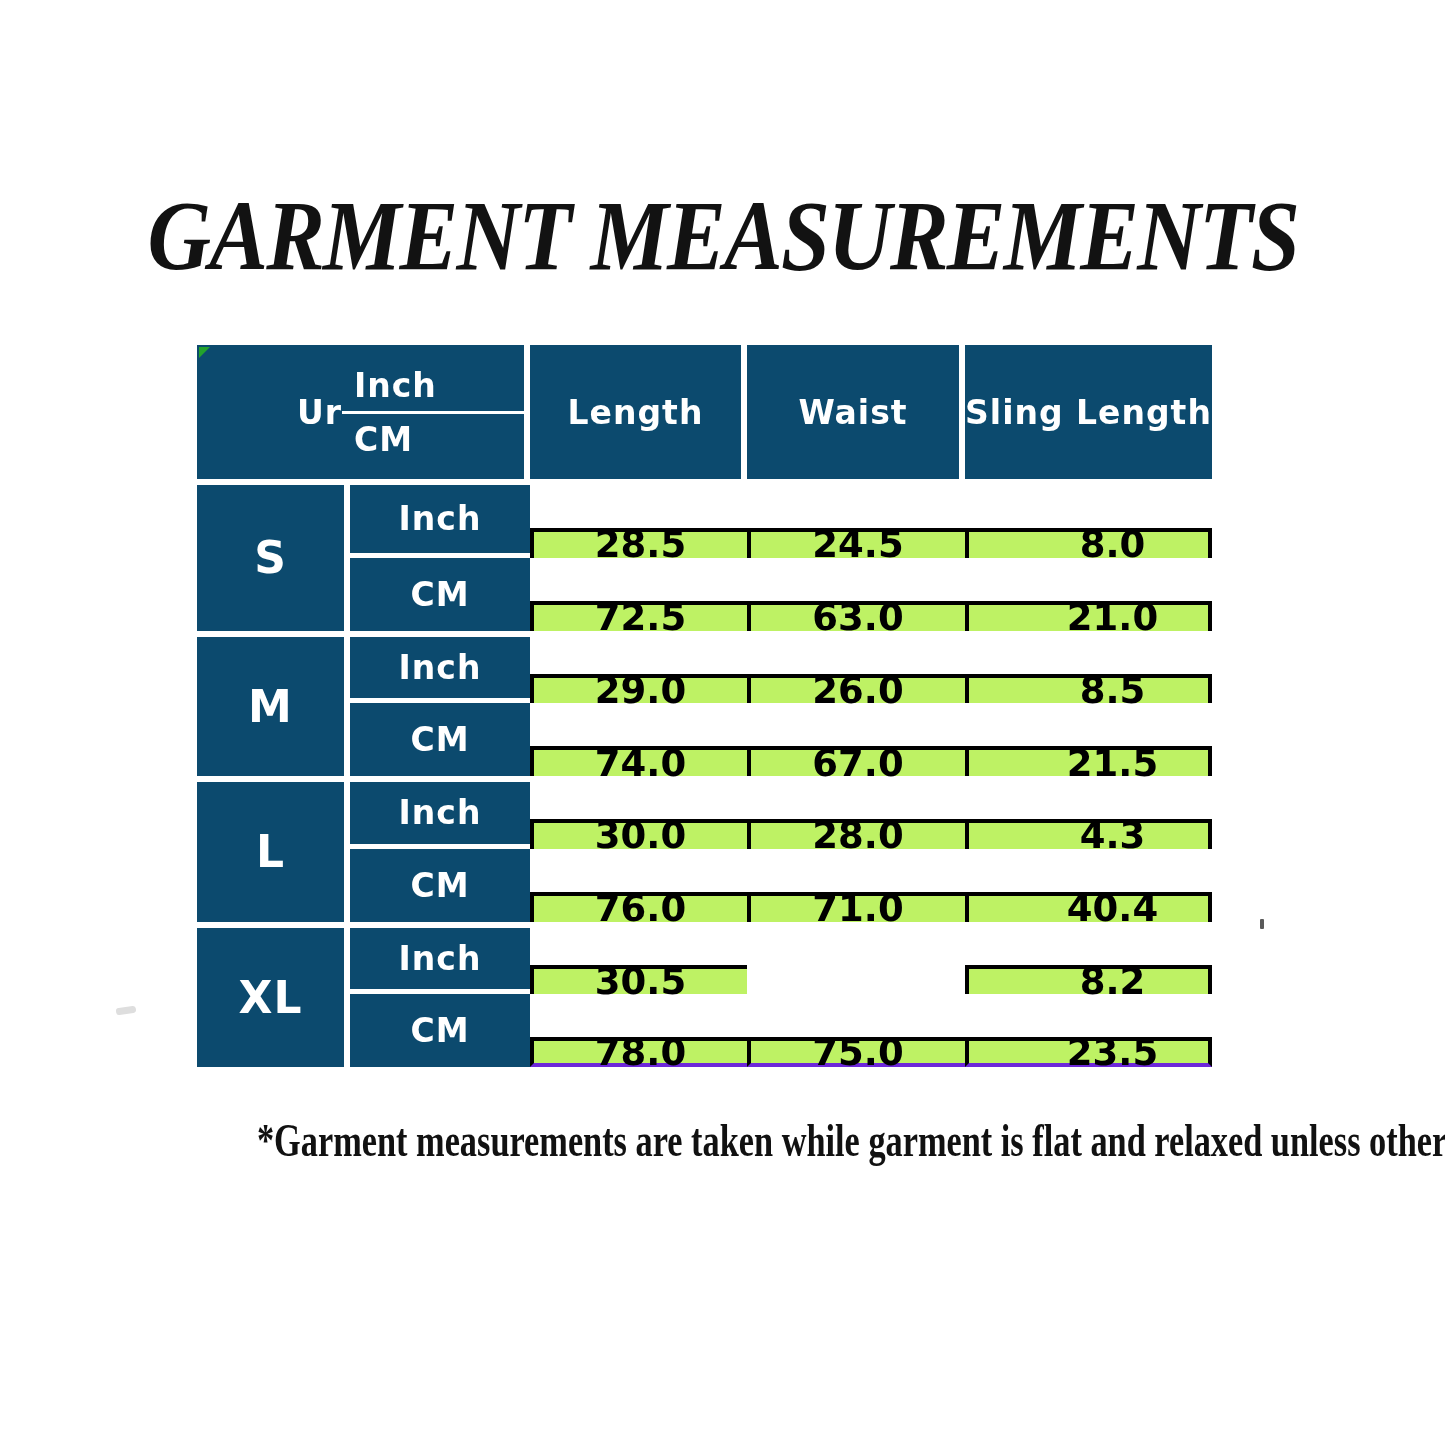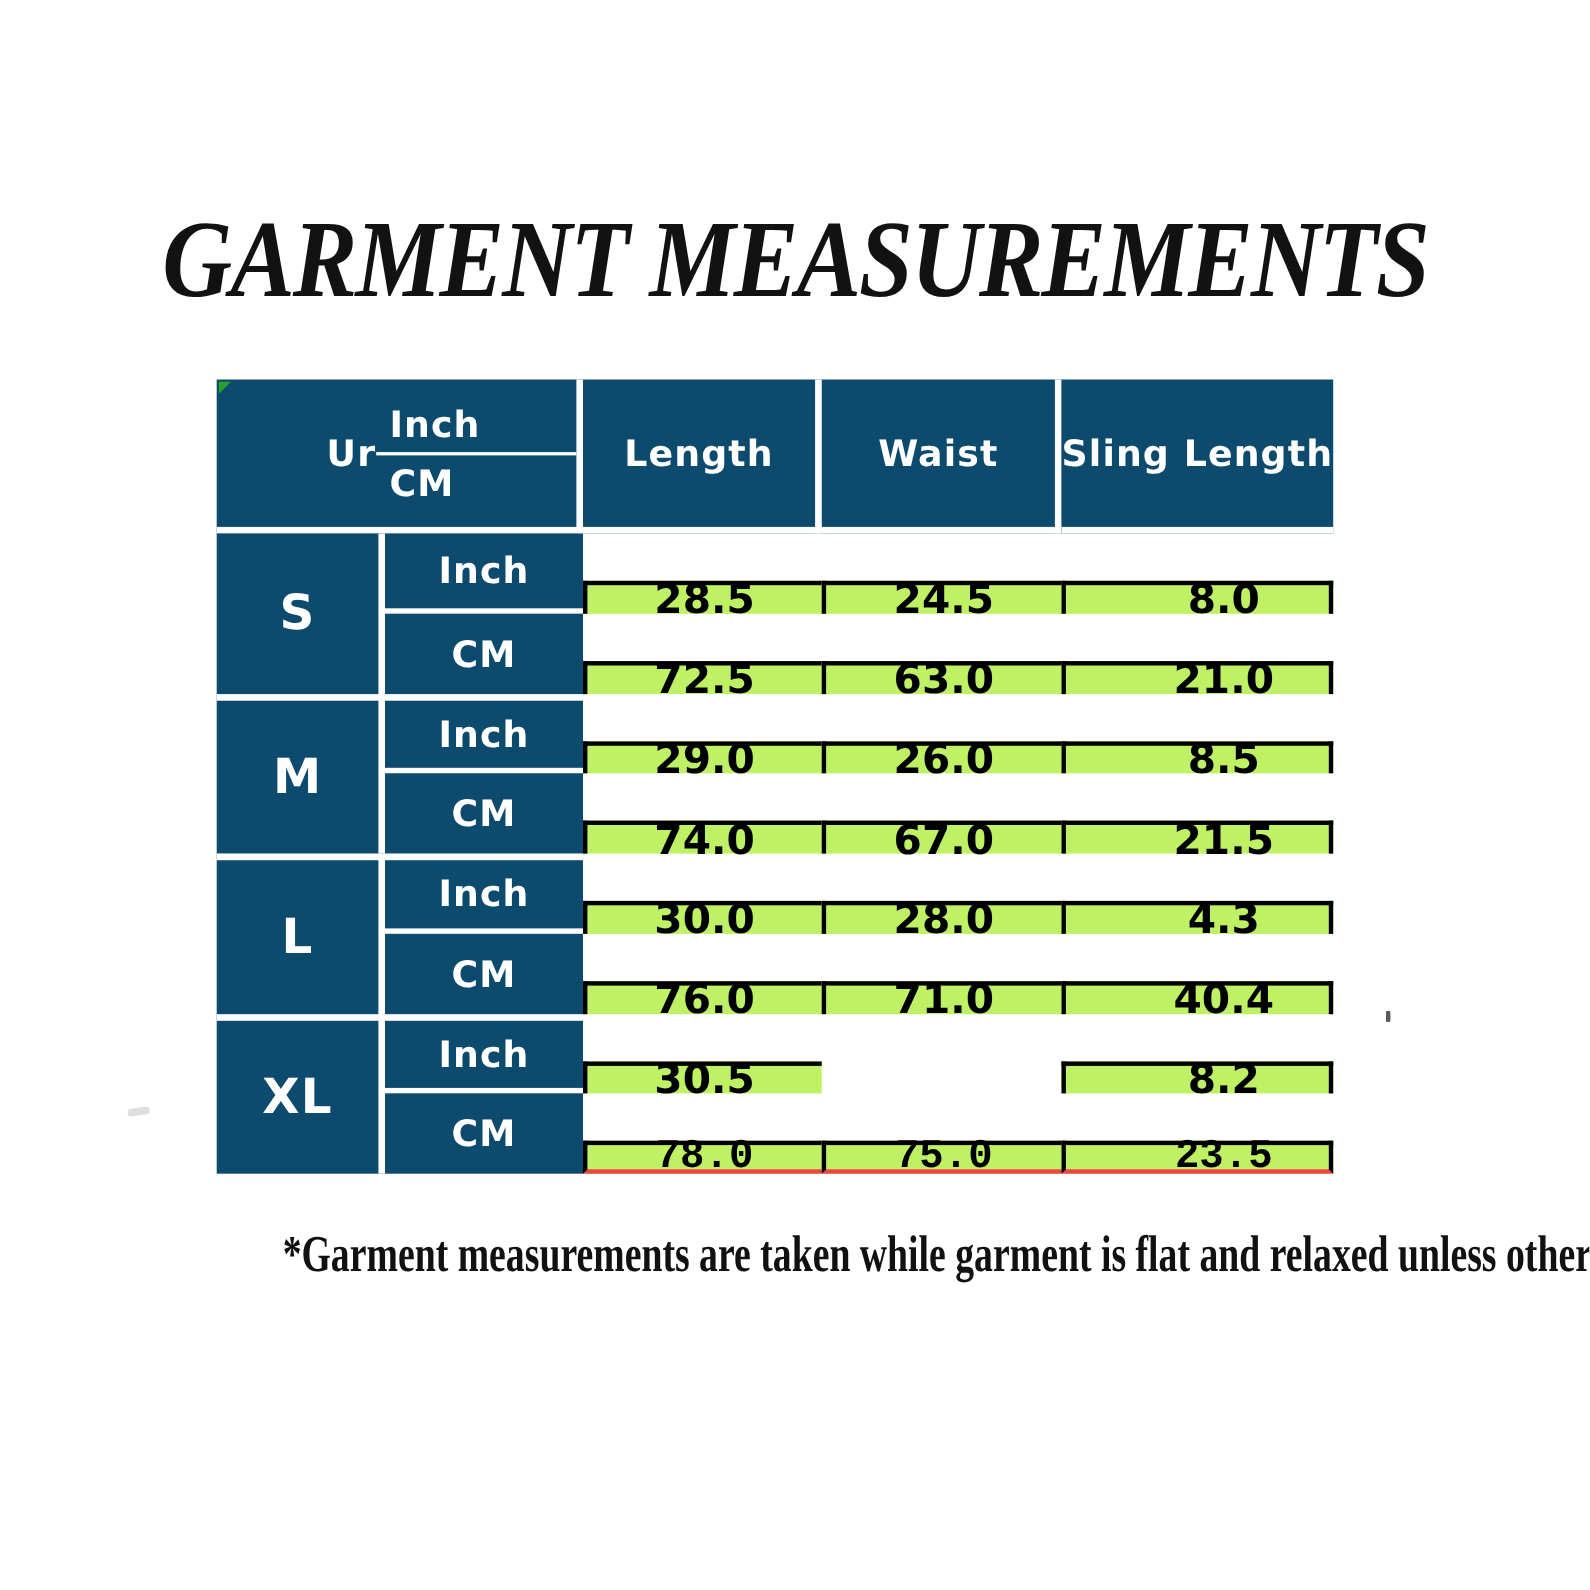--- a/index.html
+++ b/index.html
@@ -34,21 +34,21 @@
   .wb { border-bottom:6px solid #ffffff; }
   .wt { border-top:6px solid #ffffff; }
   .usep { border-bottom:5px solid #ffffff; }
   .data {
     background:#bef264; color:#000;
     font-size:37px; font-weight:bold;
     display:flex; align-items:center; justify-content:center;
     border-left:4px solid #000; border-top:4px solid #000;margin-top:43px;
   }
   .lastcol { border-right:4px solid #000;padding-left:48px; }
-  .lastrow { border-bottom:4px solid #ef4444;font-family:Liberation Mono, monospace; }
+  .lastrow { border-bottom:4px solid #6d28d9; }
   
   .uh { justify-content:flex-end; }
   .uh-label { font-size:33px; font-weight:bold; letter-spacing:1px; }
   .frac { width:182px; display:flex; flex-direction:column; }
   .frac-top { font-size:33px; font-weight:bold; letter-spacing:1px; padding:0 0 6px 12px; border-bottom:3px solid #ffffff; }
   .frac-bottom { font-size:33px; font-weight:bold; letter-spacing:1px; padding:6px 0 0 12px; }
   .corner-tri {
     position:absolute; top:2px; left:2px; width:0; height:0;
     border-top:11px solid #23a22c; border-right:11px solid transparent;
   }

